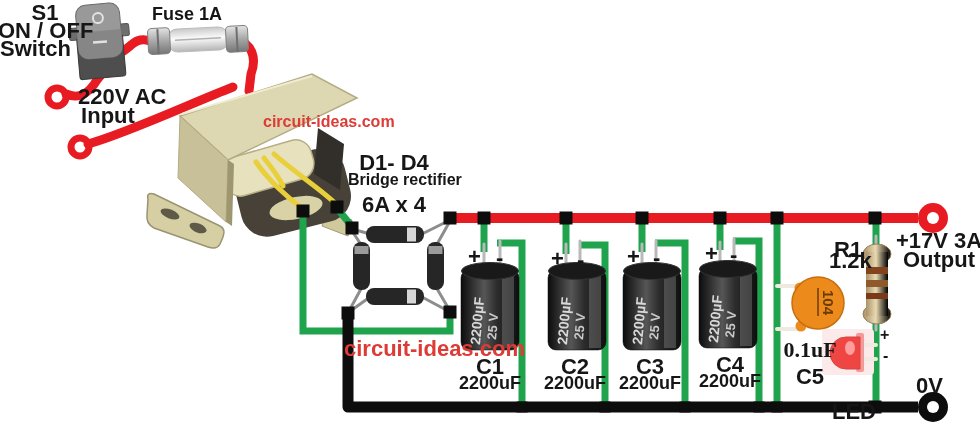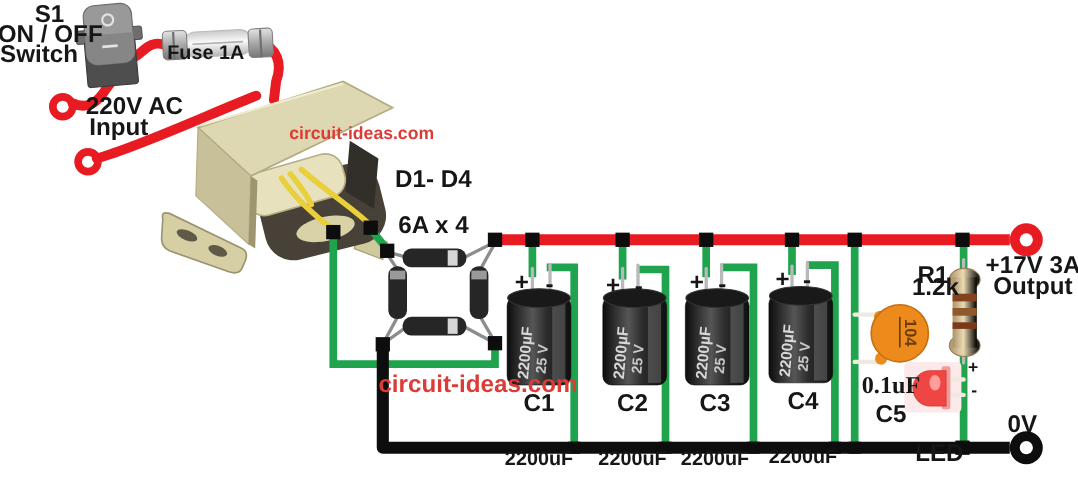--- a/index.html
+++ b/index.html
@@ -1,20 +1,20 @@
 <!DOCTYPE html>
 <html style="--wire-red: #e81b22; --wire-green: #1fa34d; --wire-black: #0d0d0d; --node-black: #0d0d0d; --watermark-red: #dd3b36; --ceramic-orange: #ec8b1c; --led-red: #ef4643; --transformer-beige: #ddd7b2;"><head>
 <meta charset="utf-8">
 <style>
   html,body{margin:0;padding:0;background:#fff;}
   .stage{position:relative;width:980px;height:434px;background:#ffffff;overflow:hidden;
          font-family:"Liberation Sans",sans-serif;}
   .stage svg{position:absolute;left:0;top:0;}
   .lbl{position:absolute;font-weight:bold;color:#161616;font-size:22px;line-height:1.05;white-space:nowrap;}
-  .lbl-lg{font-size:18px;margin-top:34px;}
+  .lbl-lg{font-size:18px;}
   .lbl-sm{font-size:16px;}
   .center{text-align:center;}
   .wm{color:var(--watermark-red);}
   .wire-red{stroke:var(--wire-red);stroke-width:9;fill:none;stroke-linecap:round;}
   .bus-red{stroke:var(--wire-red);stroke-width:10;fill:none;}
   .wire-green{stroke:var(--wire-green);stroke-width:7;fill:none;}
   .bus-black{stroke:var(--wire-black);stroke-width:11;fill:none;stroke-linejoin:round;}
   .ring-red{stroke:var(--wire-red);stroke-width:7;fill:none;}
   .node{fill:var(--node-black);}
   .lead-silver{stroke:#b9b9b9;stroke-width:3;stroke-linecap:round;}
@@ -235,20 +235,21 @@
 </svg>
 
 <div class="lbl center" style="left:30px;top:1px;width:30px;">S1</div>
 <div class="lbl center" style="left:-2px;top:19px;width:90px;">ON / OFF</div>
 <div class="lbl center" style="left:0;top:37px;width:70px;">Switch</div>
 <div class="lbl lbl-lg" style="left:152px;top:5px;">Fuse 1A</div>
 <div class="lbl center" style="left:78px;top:85px;width:72px;">220V AC</div>
 <div class="lbl center" style="left:78px;top:104px;width:60px;">Input</div>
 <div class="lbl lbl-sm wm" style="left:263px;top:114px;">circuit-ideas.com</div>
 <div class="lbl center" style="left:358px;top:151px;width:72px;">D1- D4</div>
+<div class="lbl lbl-sm" style="left:348px;top:172px;">Bridge rectifier</div>
 <div class="lbl center" style="left:362px;top:193px;width:56px;">6A x 4</div>
 <div class="lbl wm" style="left:344px;top:337px;">circuit-ideas.com</div>
 
 <div class="lbl center" style="left:450px;top:355px;width:80px;">C1</div>
 <div class="lbl lbl-lg center" style="left:450px;top:374px;width:80px;">2200uF</div>
 <div class="lbl center" style="left:535px;top:355px;width:80px;">C2</div>
 <div class="lbl lbl-lg center" style="left:535px;top:374px;width:80px;">2200uF</div>
 <div class="lbl center" style="left:610px;top:355px;width:80px;">C3</div>
 <div class="lbl lbl-lg center" style="left:610px;top:374px;width:80px;">2200uF</div>
 <div class="lbl center" style="left:690px;top:353px;width:80px;">C4</div>

